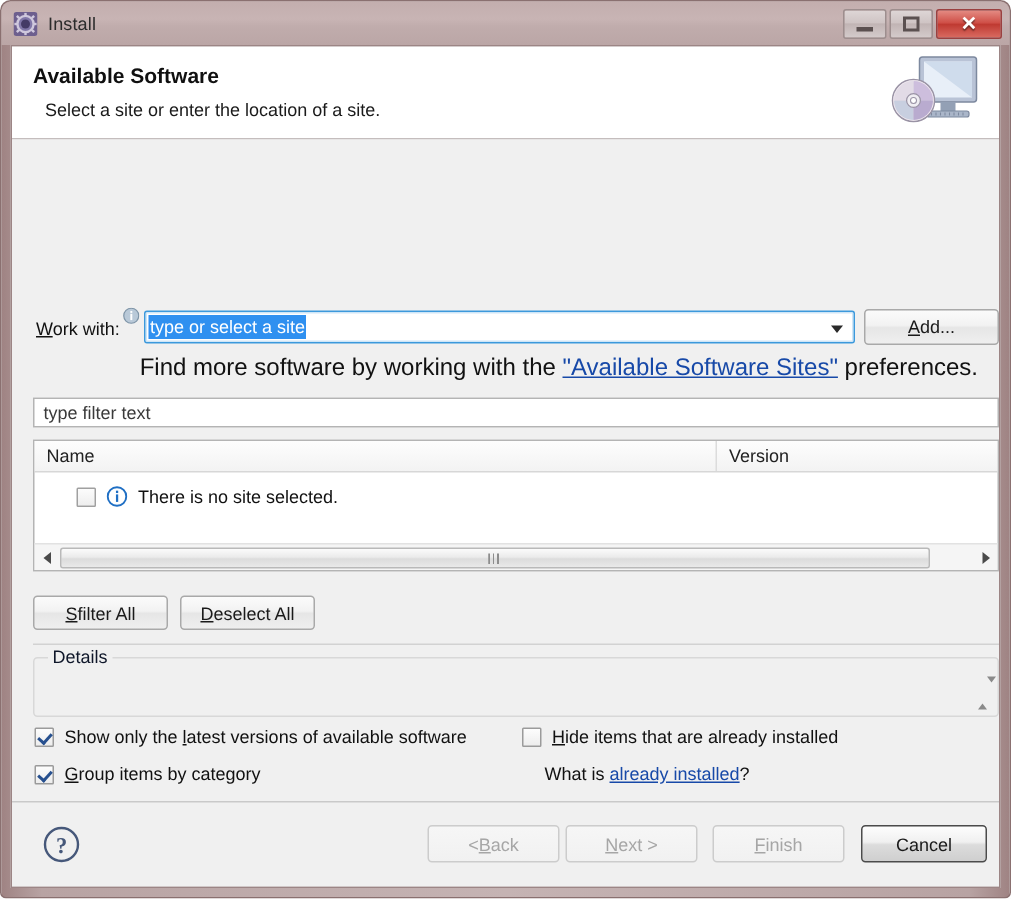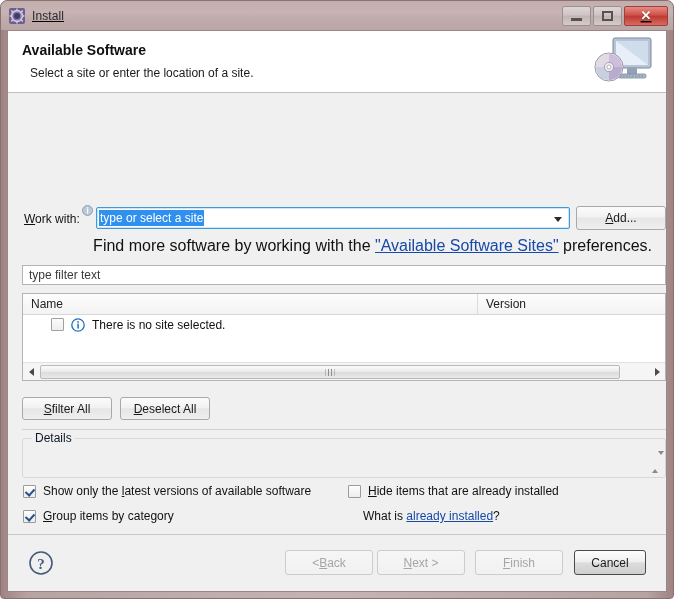--- a/index.html
+++ b/index.html
@@ -25,21 +25,20 @@
   
   #titlebar {
     position: absolute;
     left: 0; top: 0; right: 0;
     height: 29px;
     border-radius: 6px 6px 0 0;
     background: linear-gradient(to bottom, #c3aeae 0%, #c8b4b4 40%, #c0acac 58%, #bba6a6 100%);
     display: flex;
     align-items: center;
     overflow: hidden;
-    text-decoration: underline;
   }
   #title-icon {
     width: 16px; height: 16px;
     margin-left: 8px; margin-right: 7px;
     flex: 0 0 auto;
     position: relative;
   }
   #title-text {
     font-size: 12px;
     color: #2b2b2b;
@@ -198,21 +197,21 @@
     font-size: 12px; color: #222;
     padding: 3px 0 0 8px;
     box-sizing: border-box;
     height: 20px;
     white-space: nowrap;
   }
   .th.name { width: 455px; border-right: 1px solid #dcdcdc; }
   .th.version { flex: 1 1 auto; }
   #table-rows { padding-top: 3px; }
   .trow {
-    display: flex; align-items: flex-start;
+    display: flex; align-items: flex-end;
     height: 20px;
     padding-left: 28px;
     font-size: 12px; color: #111;
   }
   .row-check {
     width: 13px; height: 13px;
     box-sizing: border-box;
     border: 1px solid #a0a0a0;
     background: linear-gradient(to bottom,#fcfcfc,#eeeeee);
     border-radius: 1px;
@@ -348,21 +347,21 @@
     border-top: 1px solid #c9c9c9;
     background: #f0f0f0;
   }
   #help-button {
     position: absolute; left: 20px; top: 15px;
     width: 26px; height: 26px;
   }
   #btn-back   { position: absolute; left: 277px; top: 15px; width: 88px; height: 25px; }
   #btn-next   { position: absolute; left: 369px; top: 15px; width: 88px; height: 25px; }
   #btn-finish { position: absolute; left: 467px; top: 15px; width: 88px; height: 25px; }
-  #btn-cancel { position: absolute; left: 566px; top: 15px; width: 72px; height: 25px; }
+  #btn-cancel { position: absolute; left: 566px; top: 15px; width: 84px; height: 25px; }
 </style>
 </head>
 <body>
 
 <div id="window">
 
   <div id="titlebar">
     <div id="title-icon">
       <svg width="16" height="16" viewBox="0 0 16 16">
         <rect x="0" y="0" width="16" height="16" rx="2" fill="#6d5f8e"></rect>

